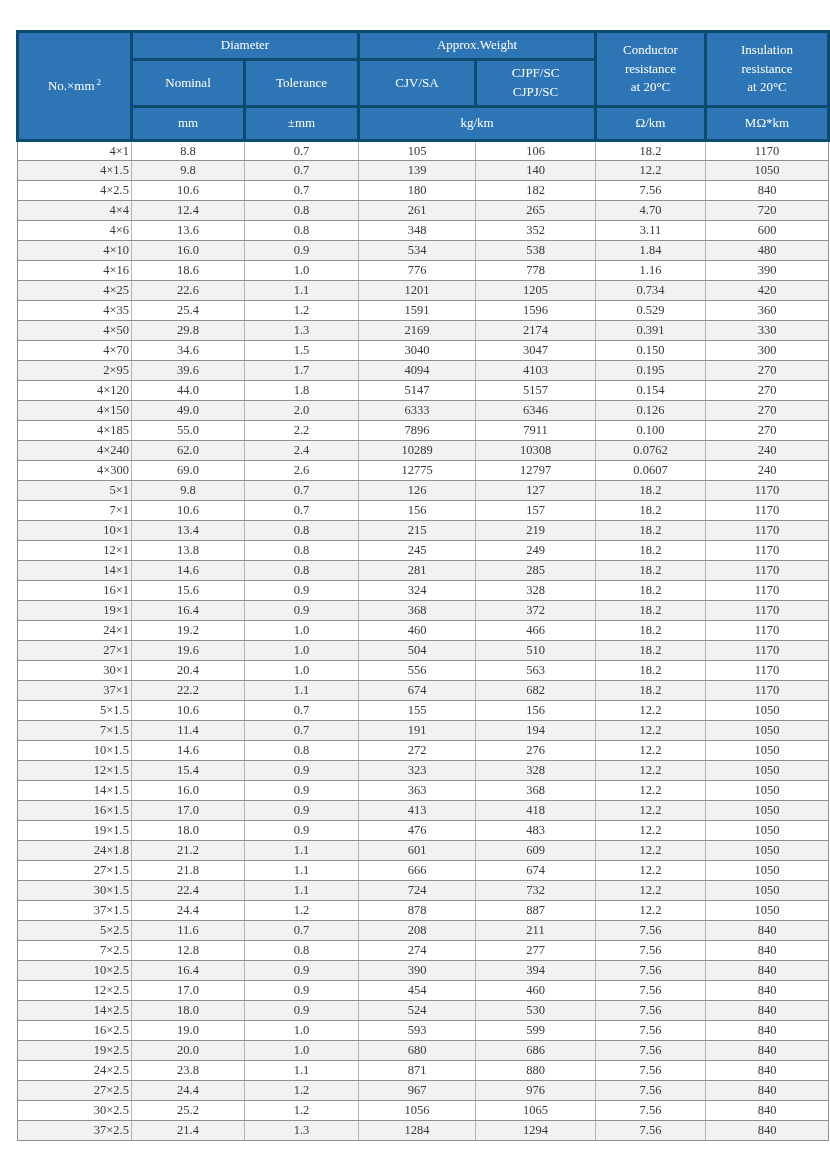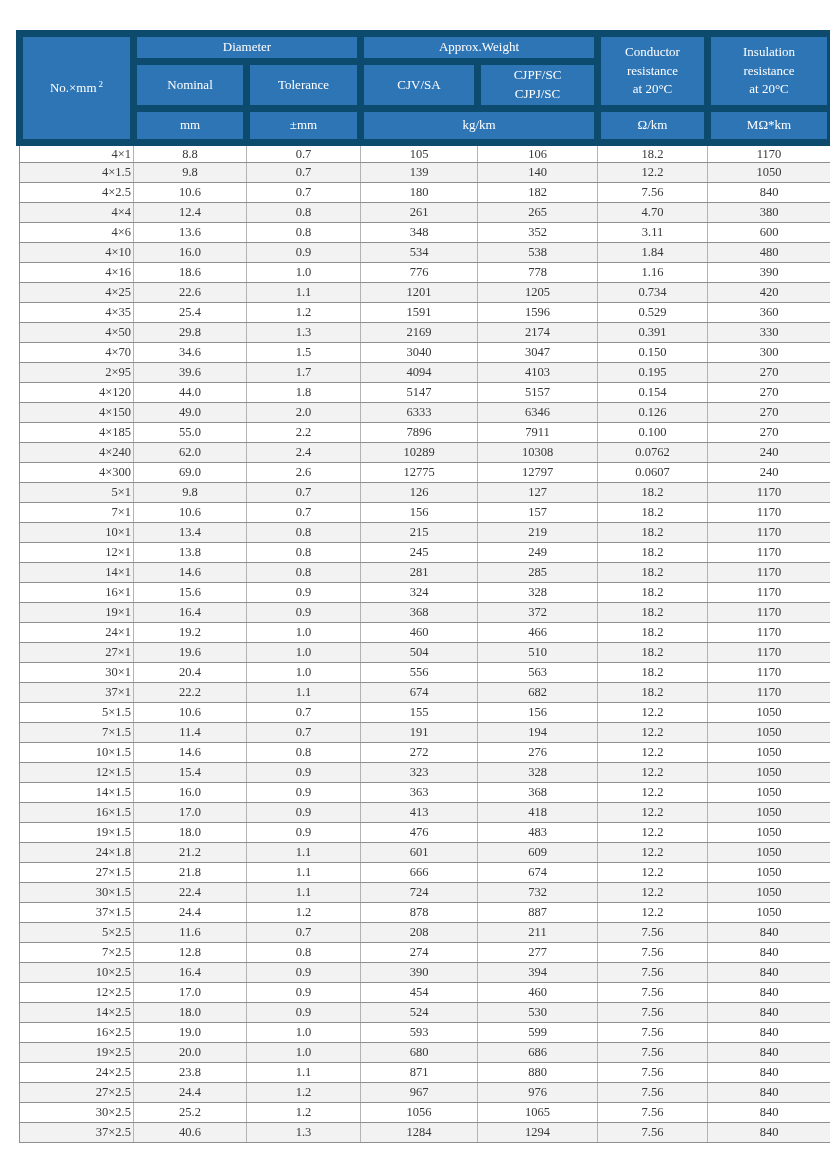--- a/index.html
+++ b/index.html
@@ -6,21 +6,21 @@
   * { box-sizing: border-box; }
   html, body { margin: 0; padding: 0; background: #ffffff; }
   body { width: 830px; height: 1167px; font-family: "Liberation Serif", "DejaVu Serif", serif; }
   .page { position: relative; width: 830px; height: 1167px; background: #fff; overflow: hidden; }
   table.spec { position: absolute; left: 16px; top: 30px; width: 811px; border-collapse: collapse; table-layout: fixed; }
   thead th {
     background: var(--header-bg);
     color: #ffffff;
     font-weight: normal;
     font-size: 13px;
-    border: 7px solid #0c4a6e;
+    border: 3px solid #0c4a6e;
     text-align: center;
     vertical-align: middle;
     white-space: pre-line;
     line-height: 1.45;
     padding: 0 6px;
   }
   thead tr.group-row th { height: 28px; }
   thead tr.sub-row th { height: 47px; }
   thead tr.unit-row th { height: 34px; }
   thead { border-top: 2px solid #1f5da0; }
@@ -113,21 +113,21 @@
           <td>7.56</td>
           <td>840</td>
         </tr>
         <tr>
           <td>4×4</td>
           <td>12.4</td>
           <td>0.8</td>
           <td>261</td>
           <td>265</td>
           <td>4.70</td>
-          <td>380</td>
+          <td>720</td>
         </tr>
         <tr>
           <td>4×6</td>
           <td>13.6</td>
           <td>0.8</td>
           <td>348</td>
           <td>352</td>
           <td>3.11</td>
           <td>600</td>
         </tr>
@@ -522,21 +522,21 @@
           <td>30×2.5</td>
           <td>25.2</td>
           <td>1.2</td>
           <td>1056</td>
           <td>1065</td>
           <td>7.56</td>
           <td>840</td>
         </tr>
         <tr>
           <td>37×2.5</td>
-          <td>40.6</td>
+          <td>21.4</td>
           <td>1.3</td>
           <td>1284</td>
           <td>1294</td>
           <td>7.56</td>
           <td>840</td>
         </tr>
       </tbody>
   </table>
 </div>
 

